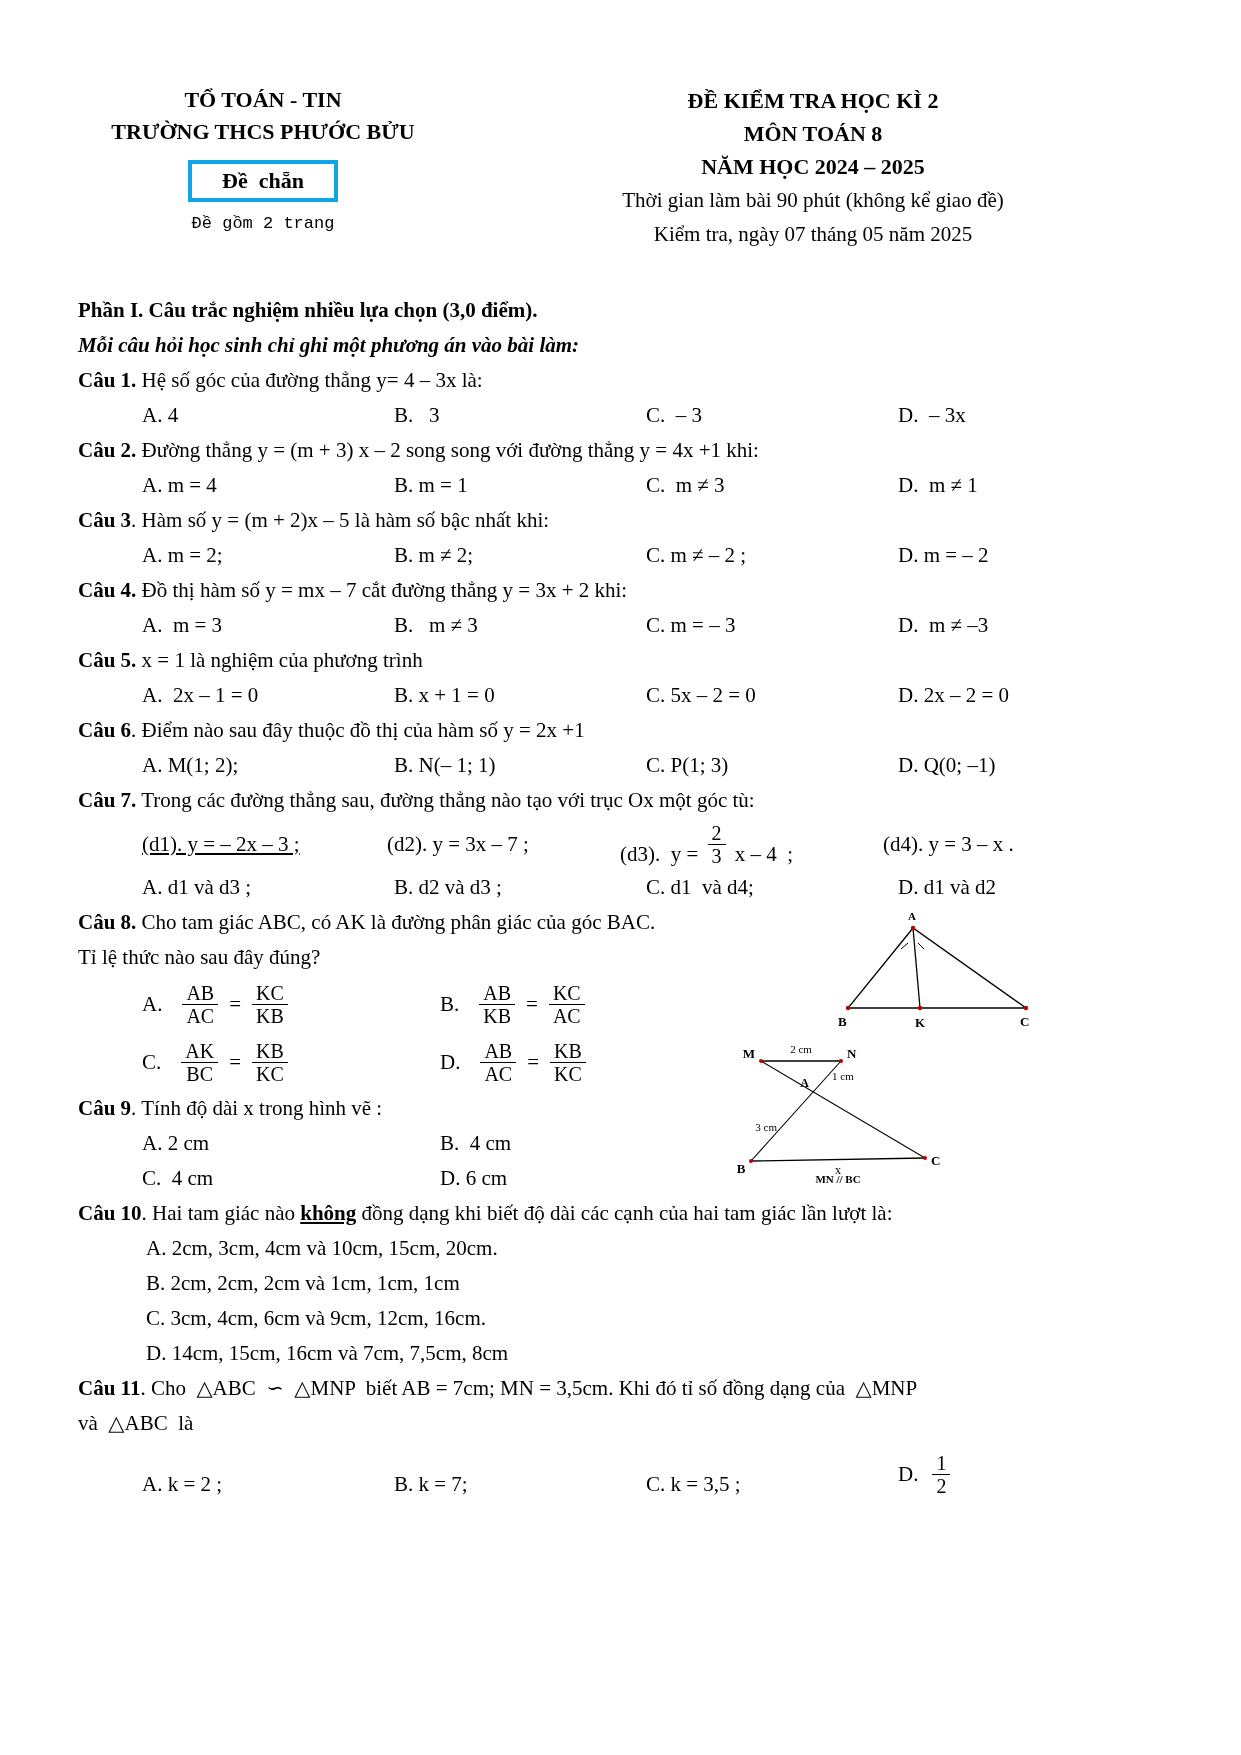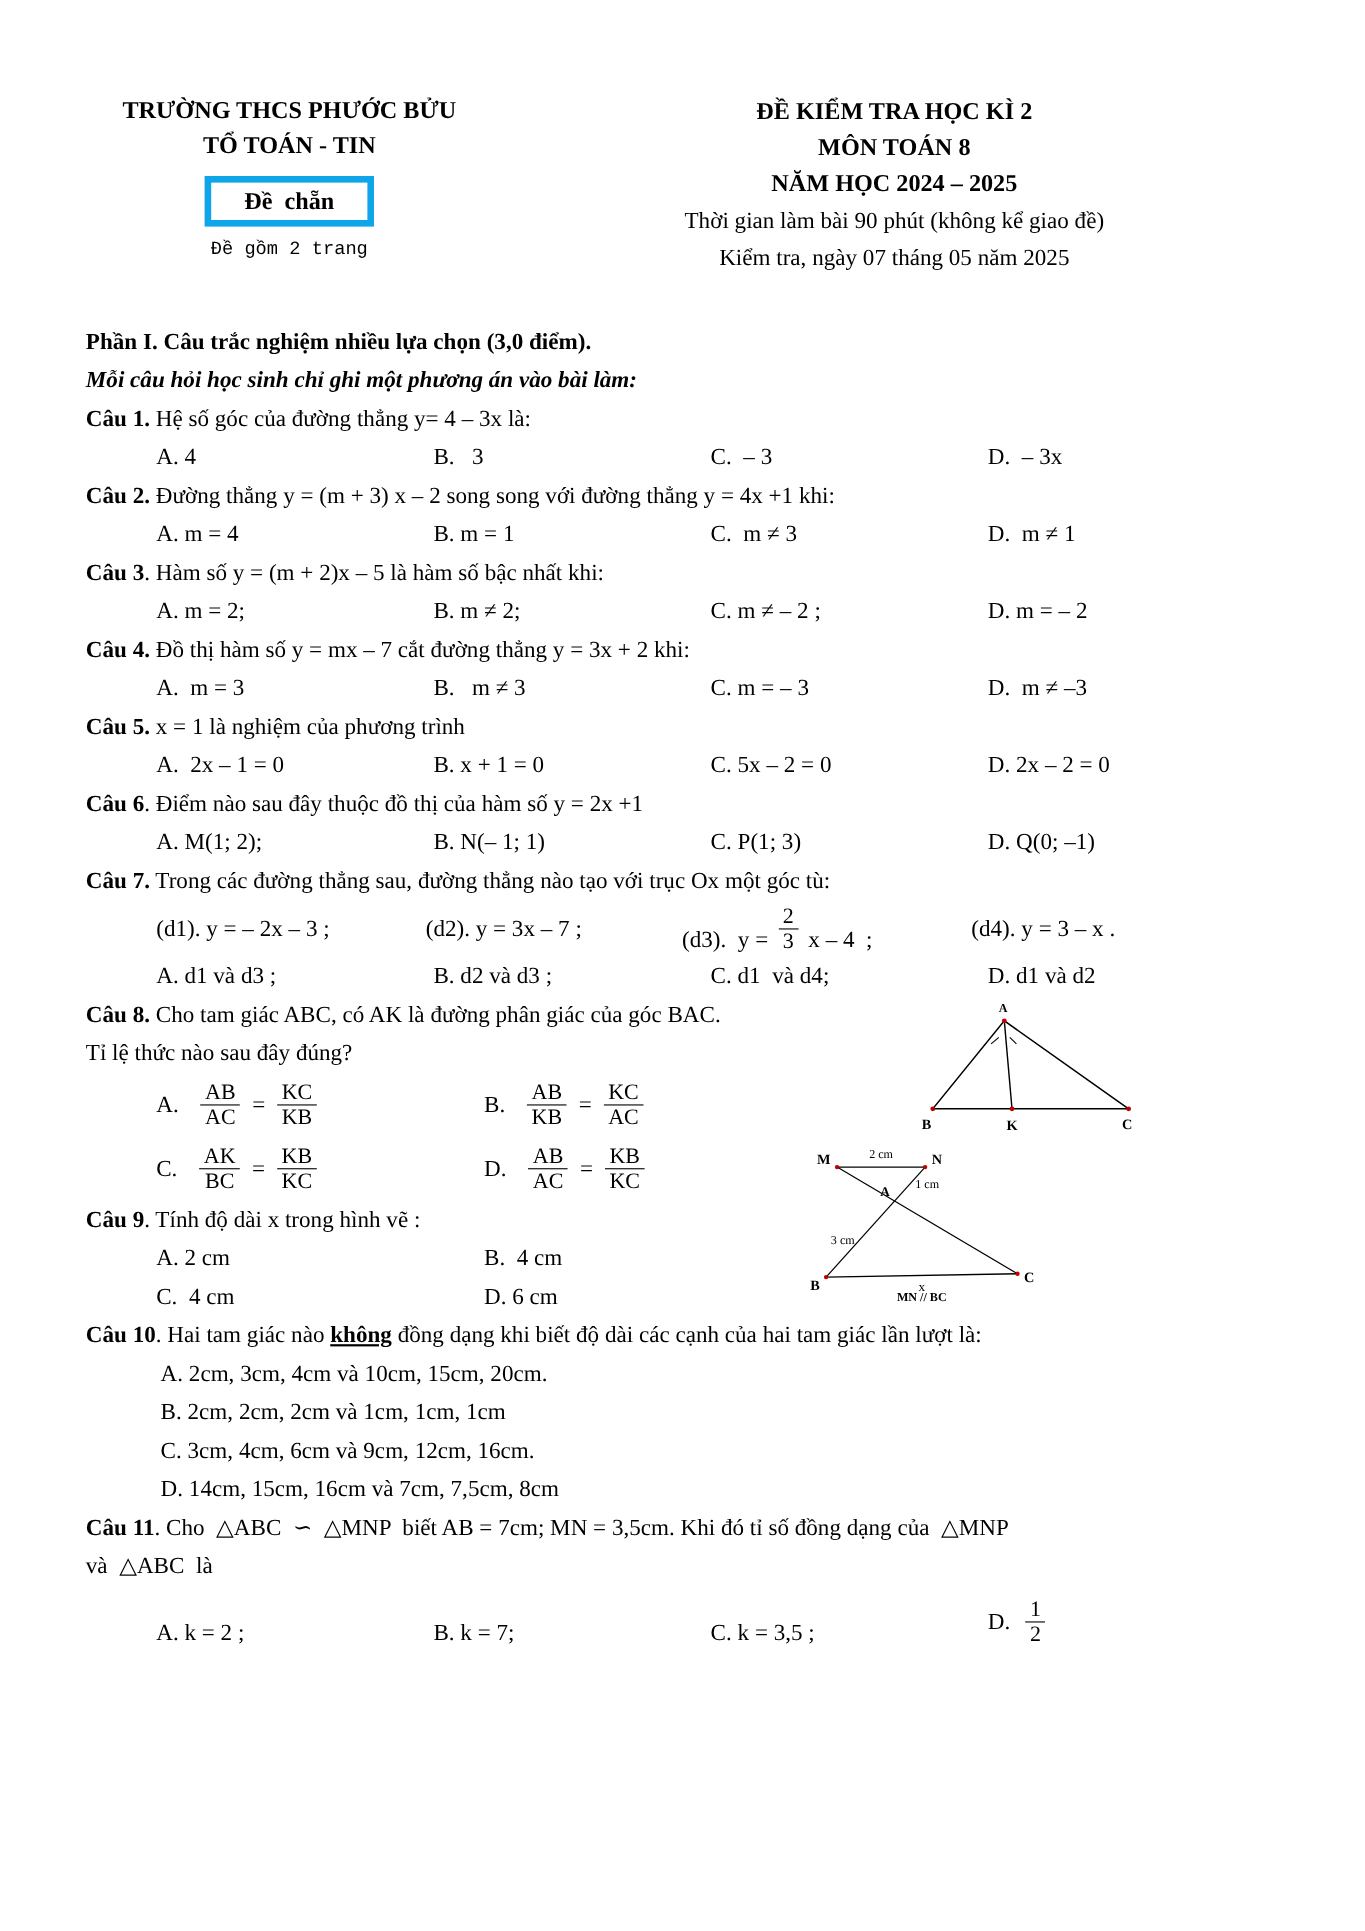--- a/index.html
+++ b/index.html
@@ -4,41 +4,41 @@
 <style>
   html,body{margin:0;padding:0;background:#ffffff;}
   .page{
     width:1241px;height:1755px;position:relative;background:#fff;
     font-family:"Liberation Serif","DejaVu Serif","DejaVu Sans",serif;
     font-size:21px;color:#000;overflow:hidden;
   }
   .header{display:flex;justify-content:space-between;padding:84px 78px 0 78px;}
   .header-left{width:370px;text-align:center;}
   .hl-line{font-weight:bold;font-size:22px;line-height:32px;}
-  .variant-box{display:inline-block;border:6px solid #0ea5e9;padding:4px 30px;margin-top:12px;font-weight:bold;font-size:22px;}
+  .variant-box{display:inline-block;border:4px solid #0ea5e9;padding:4px 30px;margin-top:12px;font-weight:bold;font-size:22px;}
   .pages-note{font-size:17px;margin-top:12px;font-family:Liberation Mono, monospace;}
   .header-right{width:700px;text-align:center;}
   .hr-bold{font-weight:bold;font-size:22px;line-height:33px;}
   .hr-reg{font-size:21px;line-height:34px;}
   .content{padding:0 78px;margin-top:42px;}
   .content p{margin:0;line-height:35px;}
   .part-heading{font-weight:bold;}
   .instruction{font-style:italic;font-weight:bold;}
   .q-label{font-weight:bold;}
   .pre{white-space:pre-wrap;}
   .opts4{display:flex;padding-left:64px;}
   .opts4 .opt{width:252px;white-space:pre-wrap;}
   .opts4 .opt:last-child{width:auto;}
   .opts2{display:flex;padding-left:64px;}
   .opts2 .opt{width:298px;white-space:pre-wrap;}
   .opts-list{padding-left:68px;}
   .opts-list .opt{display:block;line-height:35px;white-space:pre-wrap;}
   .drow{display:flex;align-items:center;height:52px;padding-left:64px;}
   .dcol{white-space:pre-wrap;}
-  .dcol1{width:245px;}.dcol2{width:233px;}
+  .dcol1{width:245px;text-decoration:underline;}.dcol2{width:233px;}
   .dcol3{width:263px;display:flex;align-items:flex-end;white-space:pre-wrap;}
   .dcol4{width:auto;}
   .frac{display:inline-flex;flex-direction:column;align-items:center;line-height:22px;font-size:20px;margin:0 4px;}
   .frac .num{border-bottom:1.4px solid #000;padding:0 4px;}
   .frac .den{padding:0 4px;}
   .frow{display:flex;align-items:center;height:58px;padding-left:64px;}
   .fopt{width:298px;display:flex;align-items:center;}
   .fletter{margin-right:16px;}
   .feq{margin:0 7px;}
   .q11-opts{display:flex;align-items:flex-end;height:56px;padding-left:64px;}
@@ -51,22 +51,22 @@
   .fig9{left:733px;top:1043px;width:215px;height:142px;}
   .fig text{font-family:"Liberation Serif","DejaVu Serif",serif;}
 </style>
 </head>
 <body>
 
 <div class="page">
 
   <header class="header">
     <div class="header-left">
+      <div class="hl-line">TỔ TOÁN - TIN</div>
       <div class="hl-line">TRƯỜNG THCS PHƯỚC BỬU</div>
-      <div class="hl-line">TỔ TOÁN - TIN</div>
       <div>
         <span class="variant-box"><span class="pre">Đề  chẵn</span></span>
       </div>
       <div class="pages-note">Đề gồm 2 trang</div>
     </div>
     <div class="header-right">
       <div class="hr-bold">ĐỀ KIỂM TRA HỌC KÌ 2</div>
       <div class="hr-bold">MÔN TOÁN 8</div>
       <div class="hr-bold">NĂM HỌC 2024 – 2025</div>
       <div class="hr-reg">Thời gian làm bài 90 phút (không kể giao đề)</div>

